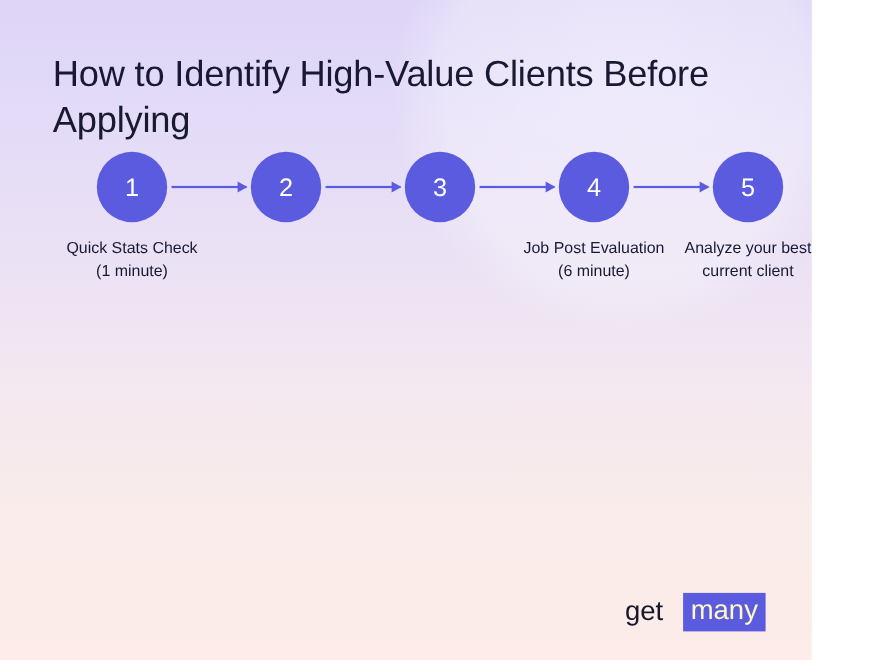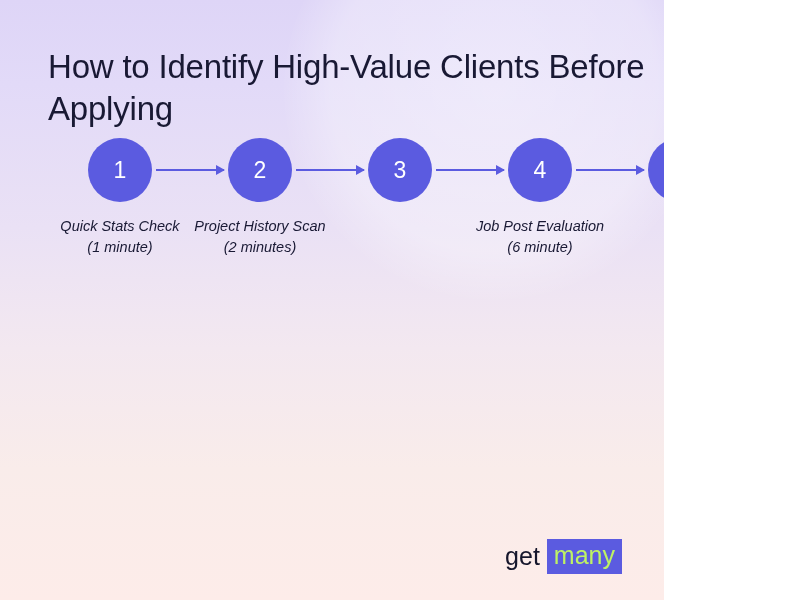--- a/index.html
+++ b/index.html
@@ -8,21 +8,21 @@
   }
   body {
     width: 800px;
     height: 600px;
     overflow: hidden;
     font-family: "Liberation Sans", sans-serif;
   }
 
   #slide {
     position: relative;
-    width: 664px;
+    width: 738px;
     height: 600px;
     background: linear-gradient(to bottom,
         #ded5f7 0%,
         #e2daf8 14%,
         #eae1f5 38%,
         #f3e8f0 58%,
         #f9ecea 78%,
         #fdece9 100%);
     overflow: hidden;
   }
@@ -101,38 +101,37 @@
   }
 
   .step-label {
     position: absolute;
     top: 216px;
     width: 132px;
     text-align: center;
     font-size: 14.5px;
     line-height: 1.42;
     color: #191934;
-    font-style: italic;
   }
 
   #logo {
     position: absolute;
     right: 42px;
     bottom: 26px;
     display: flex;
     align-items: center;
     font-size: 25px;
     line-height: 1;
   }
   #logo .get {
     color: #16162c;
-    padding-right: 7px;
+    padding-right: 18px;
   }
   #logo .many {
-    color: #bef264;
+    color: #fef9c3;
     background: #5b5be0;
     padding: 4px 7px 6px 7px;
     text-align: right;
   }
 </style>
 </head>
 <body>
 
 <div id="slide">
 
@@ -160,21 +159,21 @@
     </div>
 
     <div class="node" style="left:88px;">1</div>
     <div class="node" style="left:228px;">2</div>
     <div class="node" style="left:368px;">3</div>
     <div class="node" style="left:508px;">4</div>
     <div class="node" style="left:648px;">5</div>
   </div>
 
   <div class="step-label" style="left:54px;">Quick Stats Check (1 minute)</div>
-  <div class="step-label" style="left:194px;">Project History Scan (2 minutes)</div>
   <div class="step-label" style="left:474px;">Job Post Evaluation (6 minute)</div>
+  <div class="step-label" style="left:614px;">Analyze your best current client</div>
 
   <div id="logo">
     <span class="get">get</span>
     <span class="many">many</span>
   </div>
 
 </div>
 
 </body></html>

